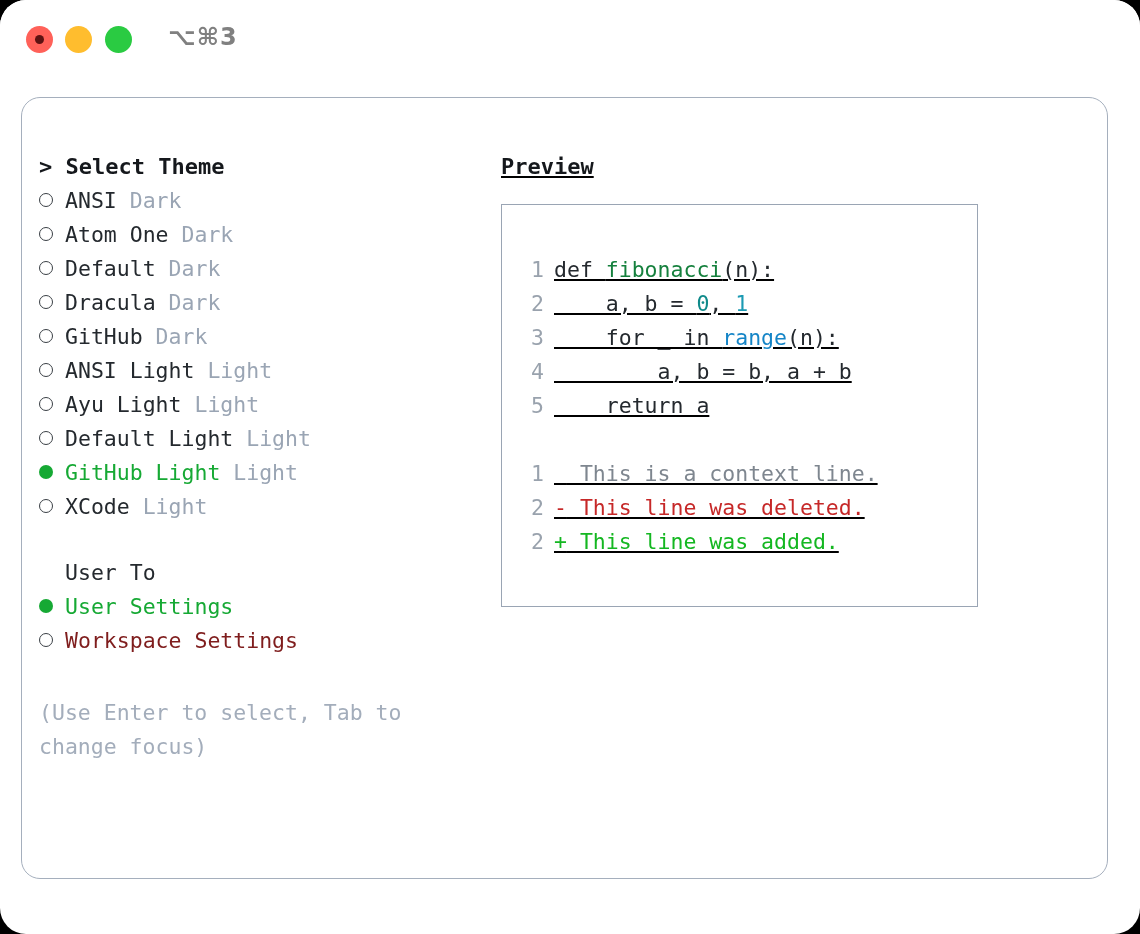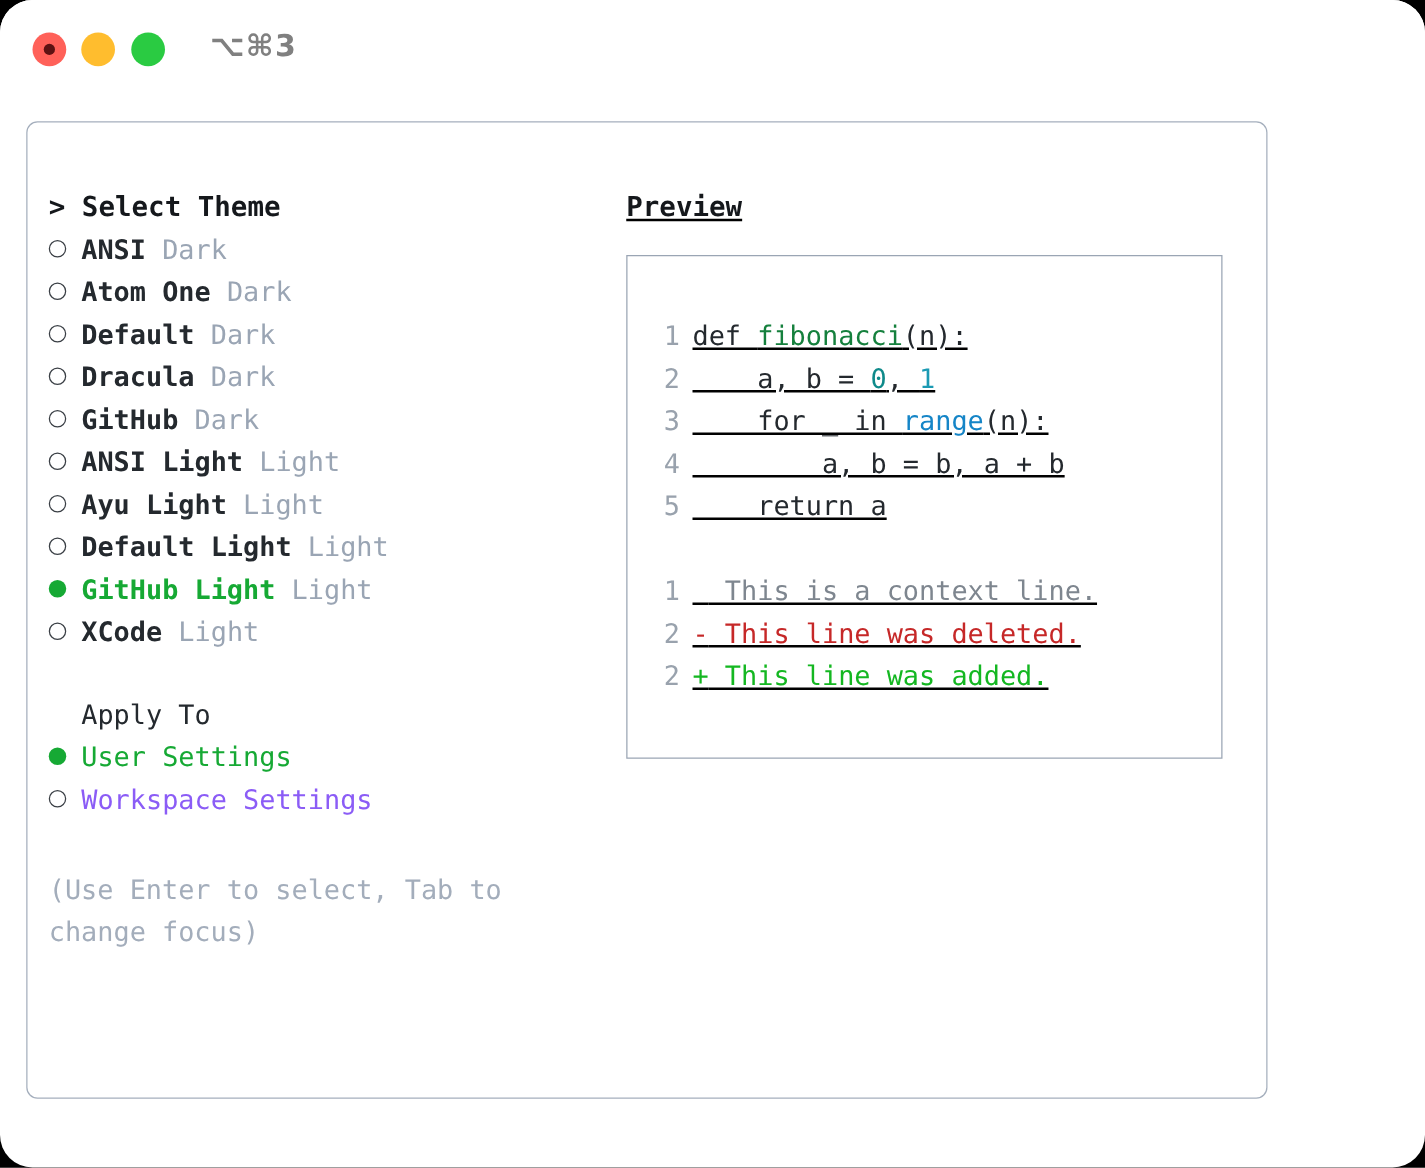--- a/index.html
+++ b/index.html
@@ -56,23 +56,23 @@
     font-weight: 700;
     letter-spacing: 1px;
     color: #808080;
     white-space: pre;
   }
 
   
   #panel {
     position: absolute;
     left: 21px; top: 97px;
-    width: 993px; height: 782px;
+    width: 1087px; height: 782px;
     border: 1.6px solid #a5afbd;
-    border-radius: 9px;
+    border-radius: 19px;
     background: #ffffff;
   }
 
   
   #theme-column {
     position: absolute;
     left: 17px; top: 52px;
     width: 450px;
   }
 
@@ -109,35 +109,35 @@
 
   #select-theme-header {
     height: 34px;
     line-height: 34px;
     font-size: 22px;
     font-weight: 700;
     color: #15181c;
     white-space: pre;
   }
 
-  .theme-name { color: #24292e; font-weight: bold; }
+  .theme-name { color: #24292e; }
   .theme-name.sel { color: #16a934; }
   .theme-badge { color: #9aa5b4; }
 
   #apply-header {
     height: 34px;
     line-height: 34px;
     font-size: 21.5px;
     color: #24292e;
     white-space: pre;
     padding-left: 26px;
     margin-top: 32px;
   }
 
-  .apply-label { color: #8b5cf6; }
+  .apply-label { color: #7f1d1d; }
   .apply-label.sel { color: #16a934; }
 
   #hint {
     margin-top: 38px;
     font-size: 21.5px;
     line-height: 34px;
     color: #a3adbb;
     width: 420px;
   }
 
@@ -220,21 +220,21 @@
           <div class="row"><span class="bullet bullet-hollow"></span><span class="theme-name">Default </span><span class="theme-badge">Dark</span></div>
           <div class="row"><span class="bullet bullet-hollow"></span><span class="theme-name">Dracula </span><span class="theme-badge">Dark</span></div>
           <div class="row"><span class="bullet bullet-hollow"></span><span class="theme-name">GitHub </span><span class="theme-badge">Dark</span></div>
           <div class="row"><span class="bullet bullet-hollow"></span><span class="theme-name">ANSI Light </span><span class="theme-badge">Light</span></div>
           <div class="row"><span class="bullet bullet-hollow"></span><span class="theme-name">Ayu Light </span><span class="theme-badge">Light</span></div>
           <div class="row"><span class="bullet bullet-hollow"></span><span class="theme-name">Default Light </span><span class="theme-badge">Light</span></div>
           <div class="row"><span class="bullet bullet-filled"></span><span class="theme-name sel">GitHub Light </span><span class="theme-badge">Light</span></div>
           <div class="row"><span class="bullet bullet-hollow"></span><span class="theme-name">XCode </span><span class="theme-badge">Light</span></div>
         </div>
 
-      <div id="apply-header">Apply To</div>
+      <div id="apply-header">User To</div>
 
       <div id="apply-list">
           <div class="row"><span class="bullet bullet-filled"></span><span class="apply-label sel">User Settings</span></div>
           <div class="row"><span class="bullet bullet-hollow"></span><span class="apply-label">Workspace Settings</span></div>
         </div>
 
       <div id="hint">(Use Enter to select, Tab to change focus)</div>
     </div>
 
     <div id="preview-column">

